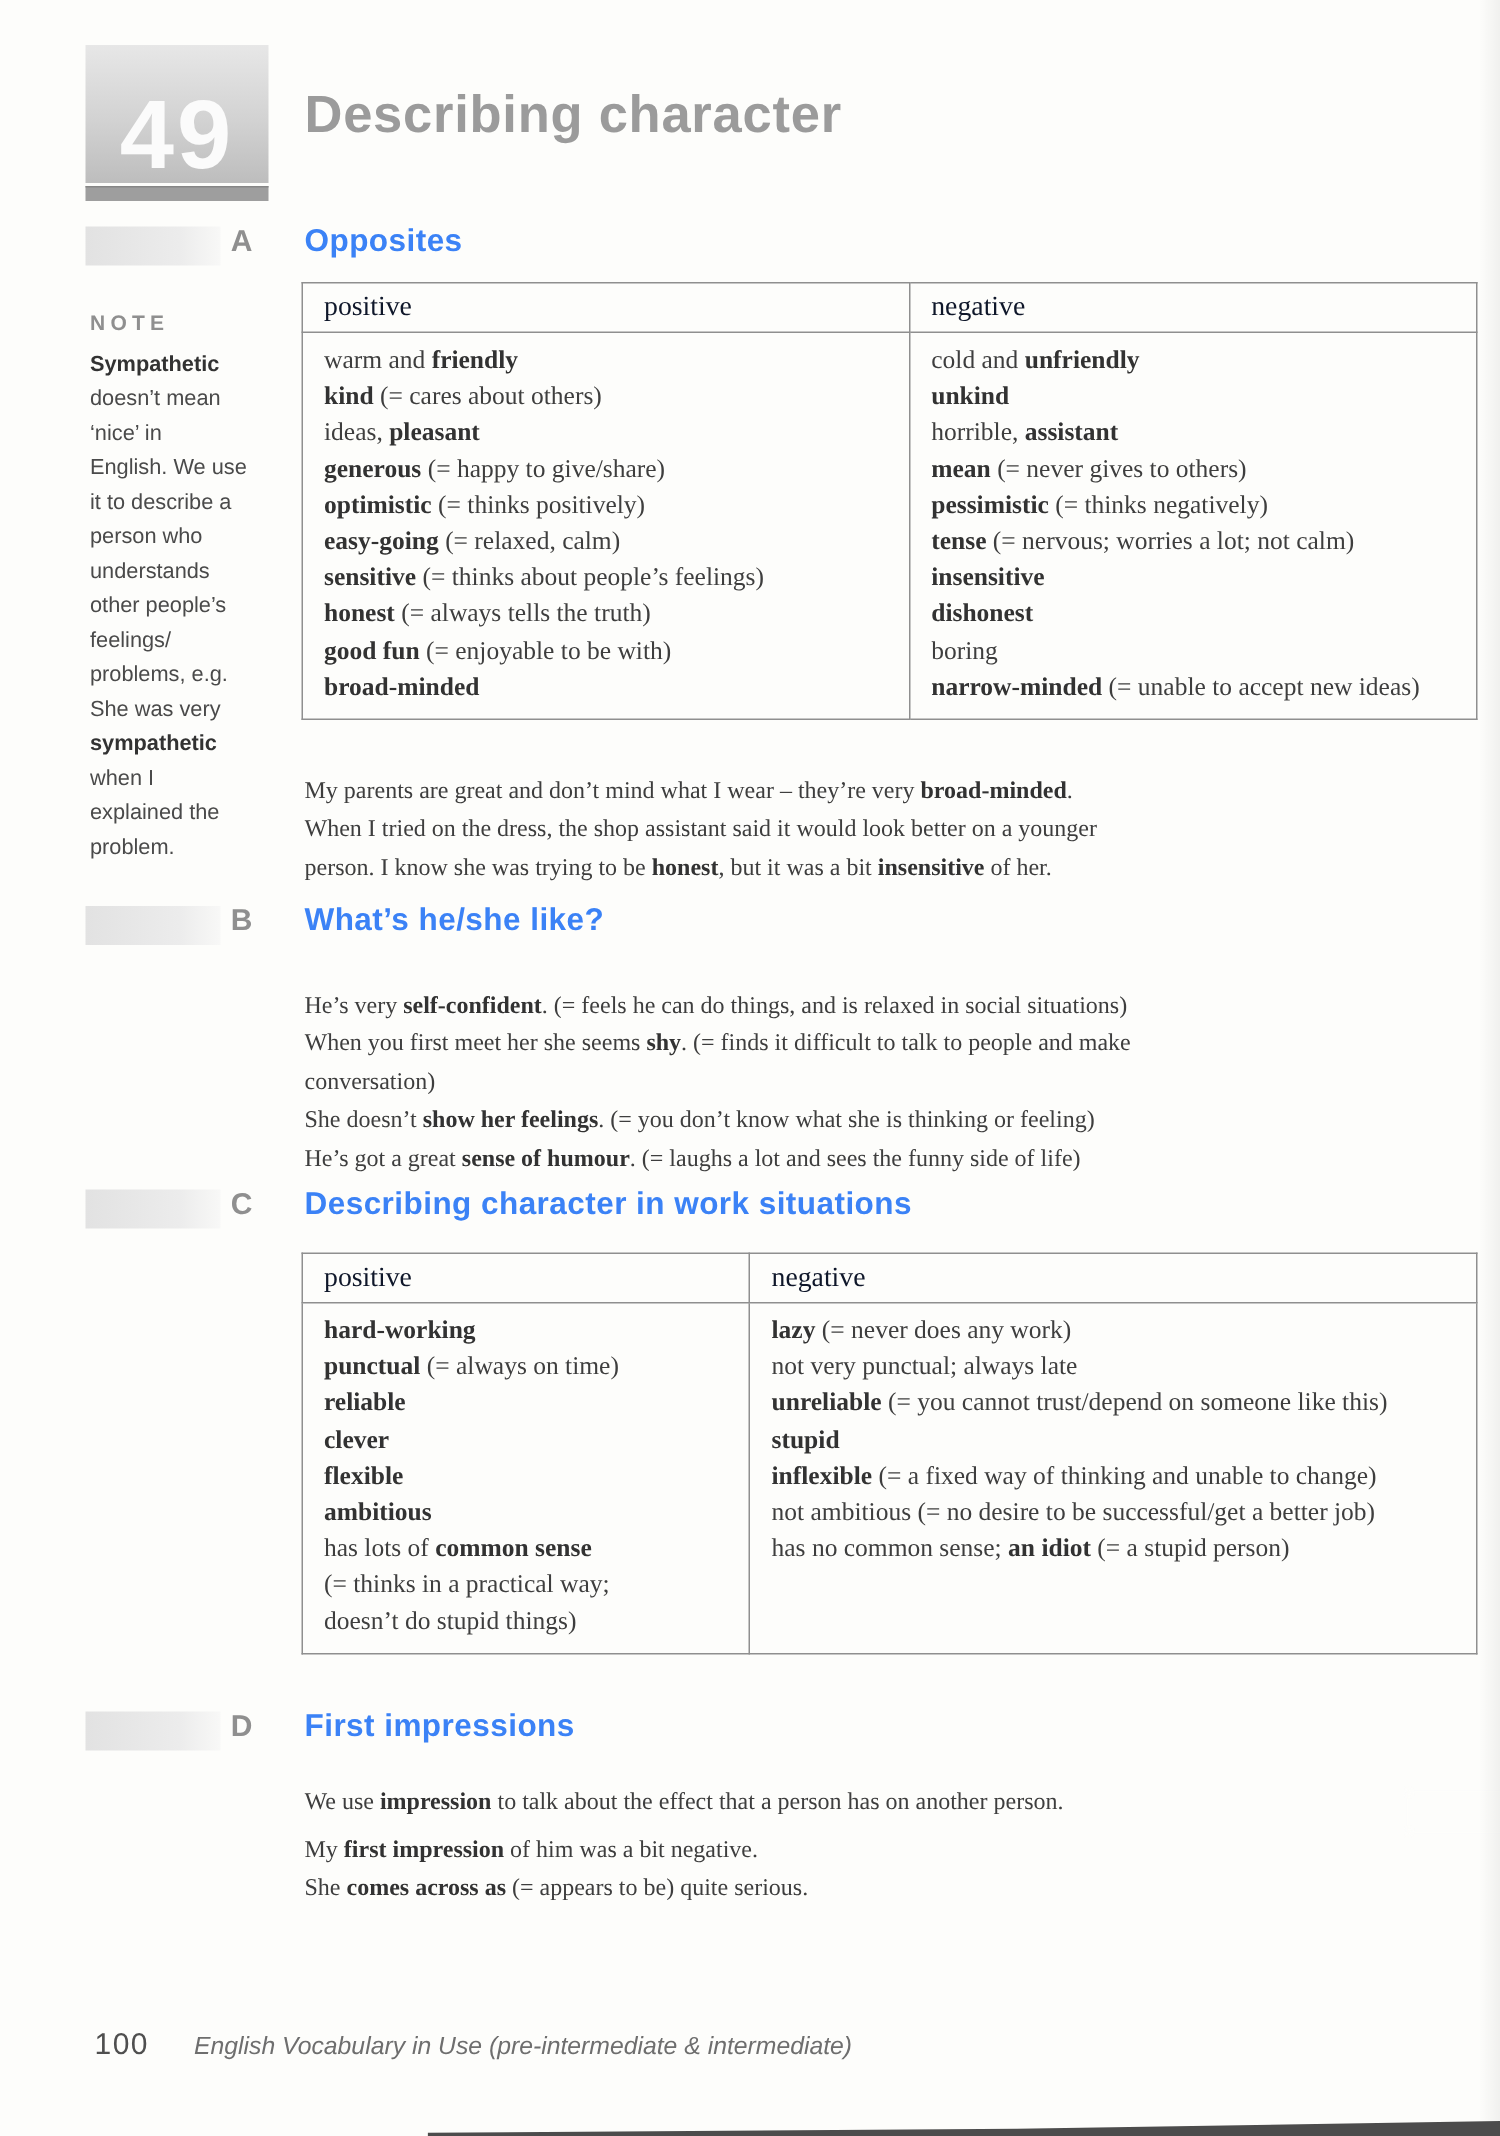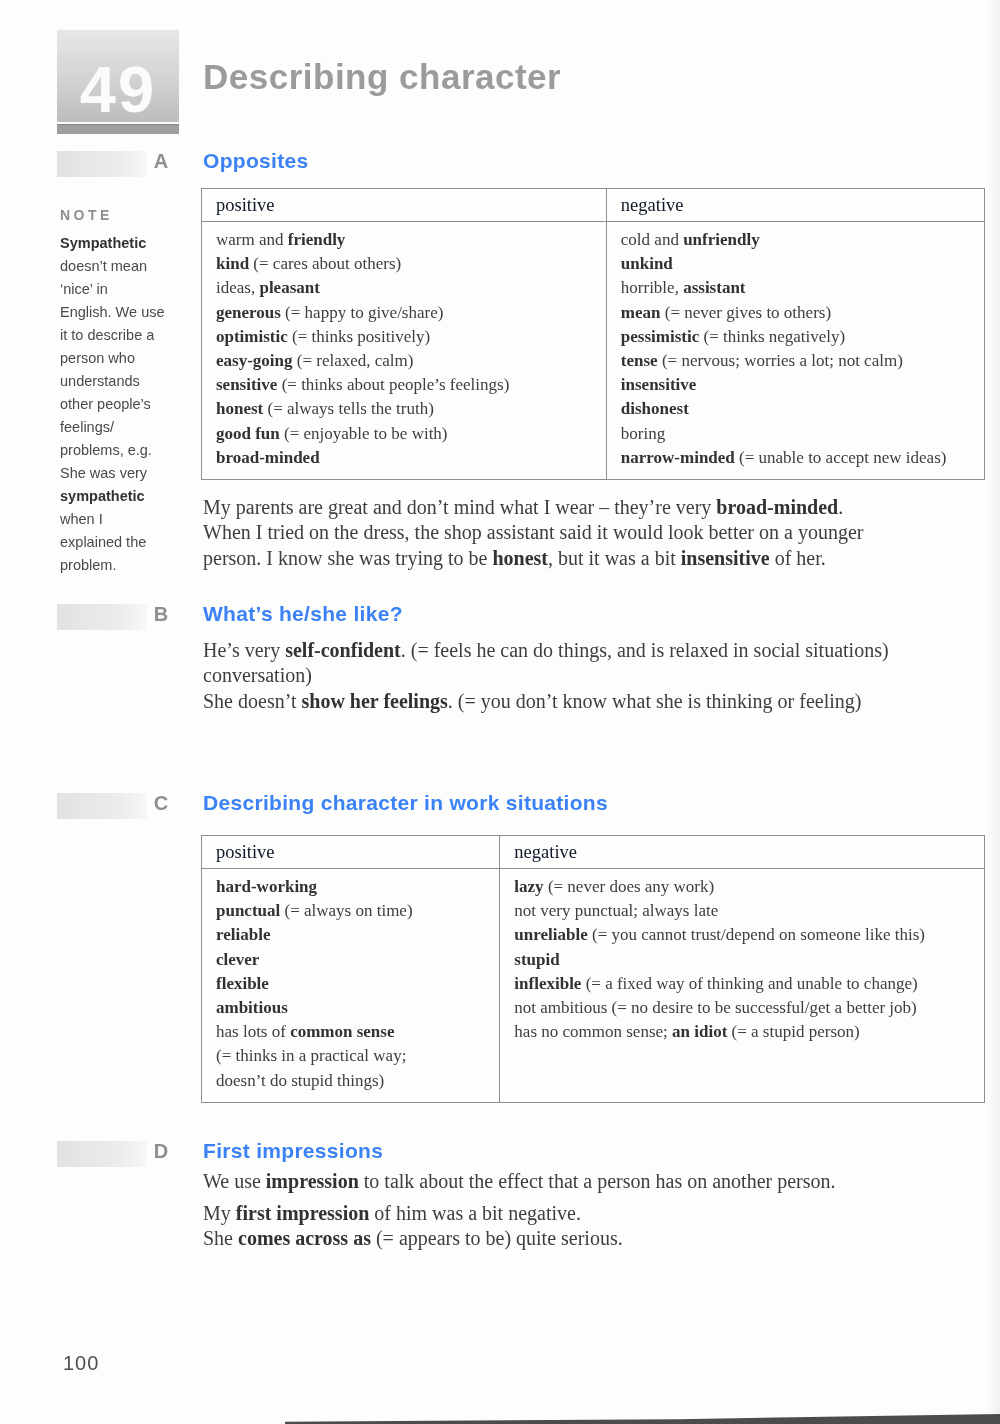--- a/index.html
+++ b/index.html
@@ -80,21 +80,21 @@
   .tl{line-height:24.2px;}
   .cell .tl{white-space:nowrap;overflow:hidden;}
   b{font-weight:bold;color:#323232;}
 
   #table-a{left:201px;top:188px;width:784px;}
   #table-a .col1{width:48%;}
   #table-c{left:201px;top:835px;width:784px;}
   #table-c .col1{width:34.4%;}
 
   
-  .para{left:203px;width:797px;font-size:20px;overflow:hidden;}
+  .para{left:203px;width:797px;font-size:16px;overflow:hidden;margin-top:20px;}
   .para .tl{line-height:25.4px;white-space:nowrap;}
 
   
   .footer{
     left:63px;top:1352px;display:flex;align-items:baseline;
     font-family:"Liberation Sans", sans-serif;
   }
   .page-num{font-size:20px;color:#4f4f4f;letter-spacing:1px;}
   .book-title{font-style:italic;font-size:16.5px;color:#6e6e6e;margin-left:30px;}
 
@@ -187,22 +187,24 @@
     <div class="tl"><span>My parents are great and don’t mind what I wear – they’re very </span><b>broad-minded</b><span>.</span></div>
     <div class="tl"><span>When I tried on the dress, the shop assistant said it would look better on a younger</span></div>
     <div class="tl"><span>person. I know she was trying to be </span><b>honest</b><span>, but it was a bit </span><b>insensitive</b><span> of her.</span></div>
   </div>
 
 <div class="abs sec-strip" style="top:604px"></div>
 <div class="abs sec-letter" style="top:603px">B</div>
 <h2 class="abs sec-heading" style="top:602px">What’s he/she like?</h2>
 <div class="abs para" style="top:638px">
     <div class="tl"><span>He’s very </span><b>self-confident</b><span>. (= feels he can do things, and is relaxed in social situations)</span></div>
+    <div class="tl"><span>When you first meet her she seems </span><b>shy</b><span>. (= finds it difficult to talk to people and make</span></div>
     <div class="tl"><span>conversation)</span></div>
     <div class="tl"><span>She doesn’t </span><b>show her feelings</b><span>. (= you don’t know what she is thinking or feeling)</span></div>
+    <div class="tl"><span>He’s got a great </span><b>sense of humour</b><span>. (= laughs a lot and sees the funny side of life)</span></div>
   </div>
 
 <div class="abs sec-strip" style="top:793px"></div>
 <div class="abs sec-letter" style="top:792px">C</div>
 <h2 class="abs sec-heading" style="top:791px">Describing character in work situations</h2>
 
 <table class="abs vocab-table" id="table-c">
   <thead>
     <tr>
       <th class="col1">positive</th>
@@ -243,16 +245,17 @@
   </div>
 <div class="abs para" style="top:1201px">
     <div class="tl"><span>My </span><b>first impression</b><span> of him was a bit negative.</span></div>
     <div class="tl"><span>She </span><b>comes across as</b><span> (= appears to be) quite serious.</span></div>
   </div>
 
 <div class="abs smudge"></div>
 
 <div class="abs footer">
   <span class="page-num">100</span>
+  <span class="book-title">English Vocabulary in Use (pre-intermediate &amp; intermediate)</span>
 </div>
 
 <div class="abs right-edge"></div>
 <div class="abs bottom-edge"></div>
 
 </body></html>

